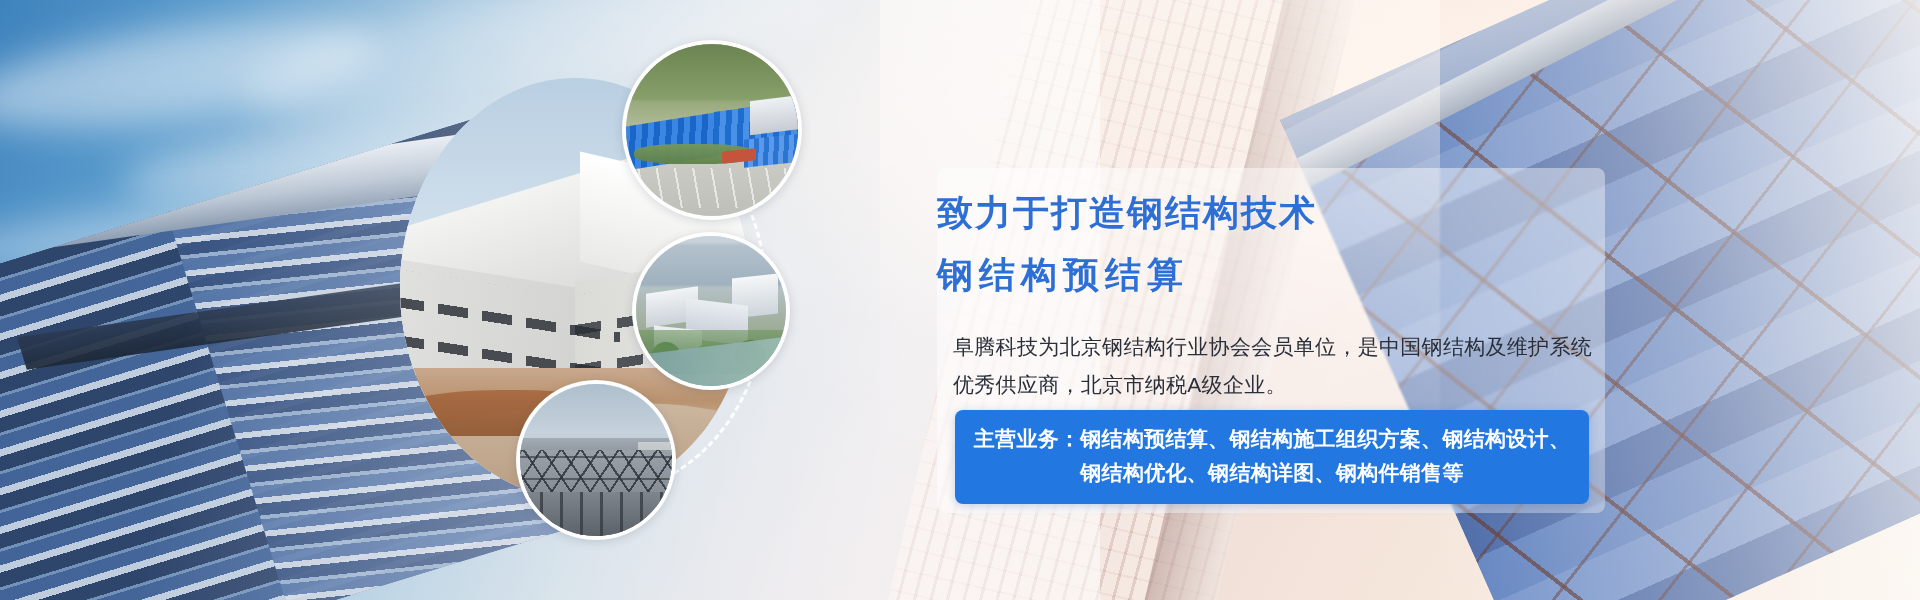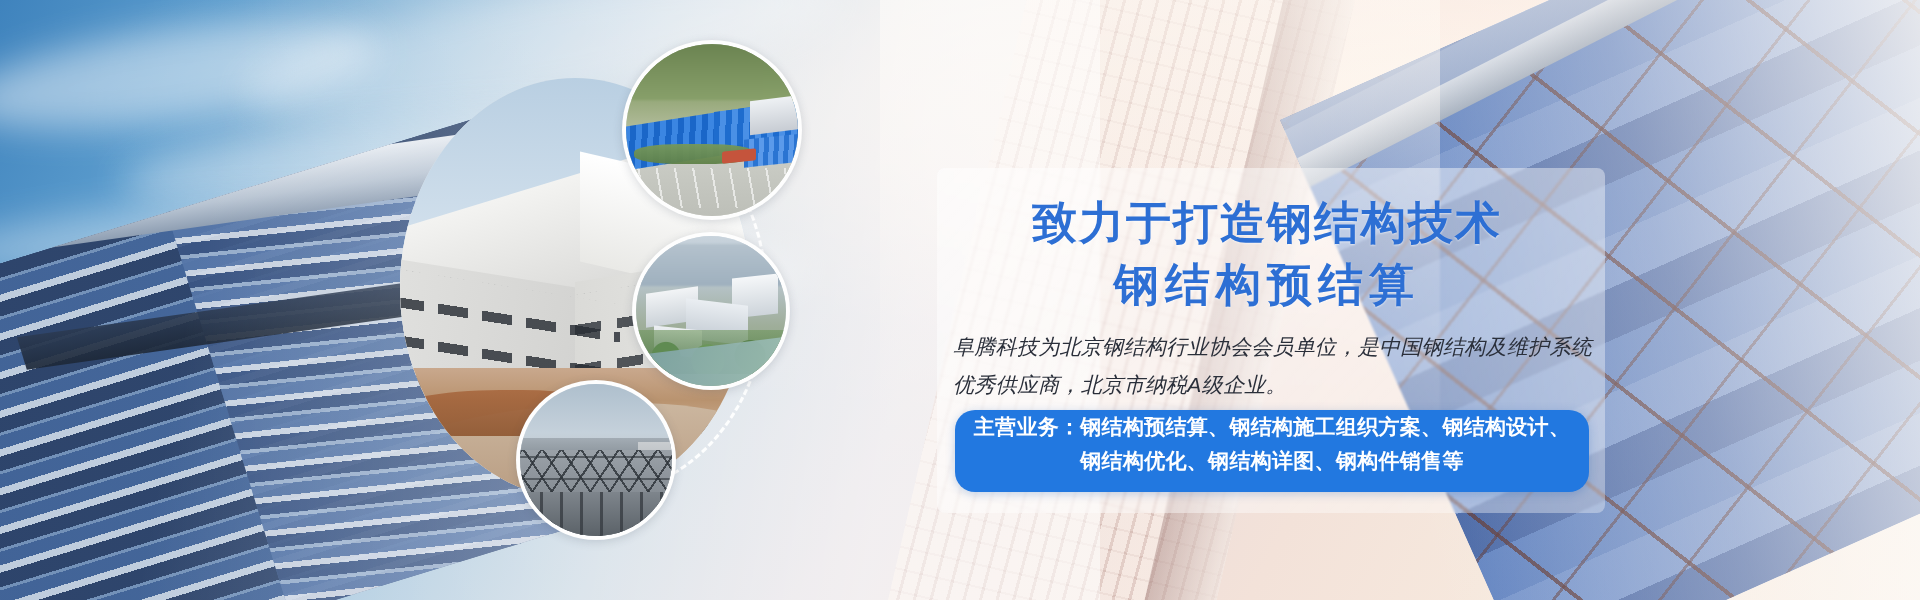--- a/index.html
+++ b/index.html
@@ -282,49 +282,47 @@
 
   
   .panel{
     position:absolute;left:937px;top:168px;width:668px;height:345px;
     background:linear-gradient(135deg, rgba(255,255,255,0.55), rgba(255,255,255,0.34));
     border-radius:8px;
     backdrop-filter:blur(1px);
   }
 
   .headline{
-    position:absolute;left:937px;top:192px;width:660px;
-    text-align:center;
+    position:absolute;left:937px;top:182px;width:660px;
     color:#2d6fd4;
     font-family:"Liberation Serif","DejaVu Serif",serif;
     font-weight:bold;
-    font-size:45px;
+    font-size:36px;
     line-height:62px;
     letter-spacing:2px;
     text-shadow:0 1px 2px rgba(255,255,255,.55);
   }
   .headline .l2{letter-spacing:6px;}
 
   .lede{
     position:absolute;left:953px;top:328px;width:640px;
     color:#2a2f3a;
     font-size:21px;
     line-height:38px;
     letter-spacing:.3px;
     font-weight:500;
-    font-style:italic;
   }
 
   .bizbox{
     position:absolute;left:955px;top:410px;width:634px;
     box-sizing:border-box;
     background:#2278e0;
     color:#ffffff;
-    border-radius:20px;
-    padding:0 16px 14px 16px;
+    border-radius:8px;
+    padding:12px 16px 14px 16px;
     font-size:21px;
     line-height:34px;
     font-weight:bold;
     letter-spacing:.3px;
     text-align:center;
     box-shadow:0 2px 10px rgba(25,90,180,.25);
   }
 </style>
 </head>
 <body>

